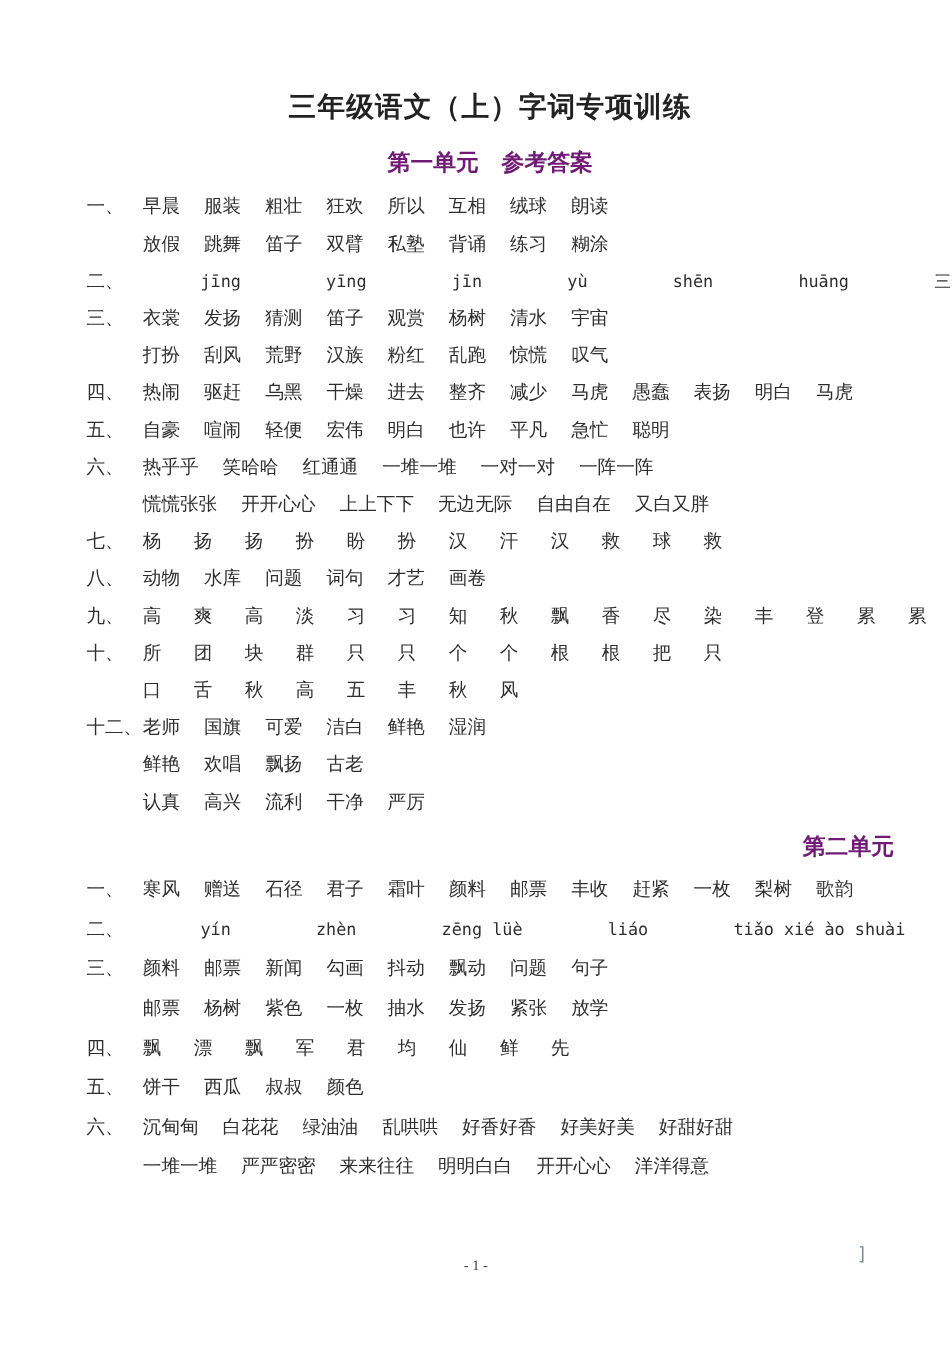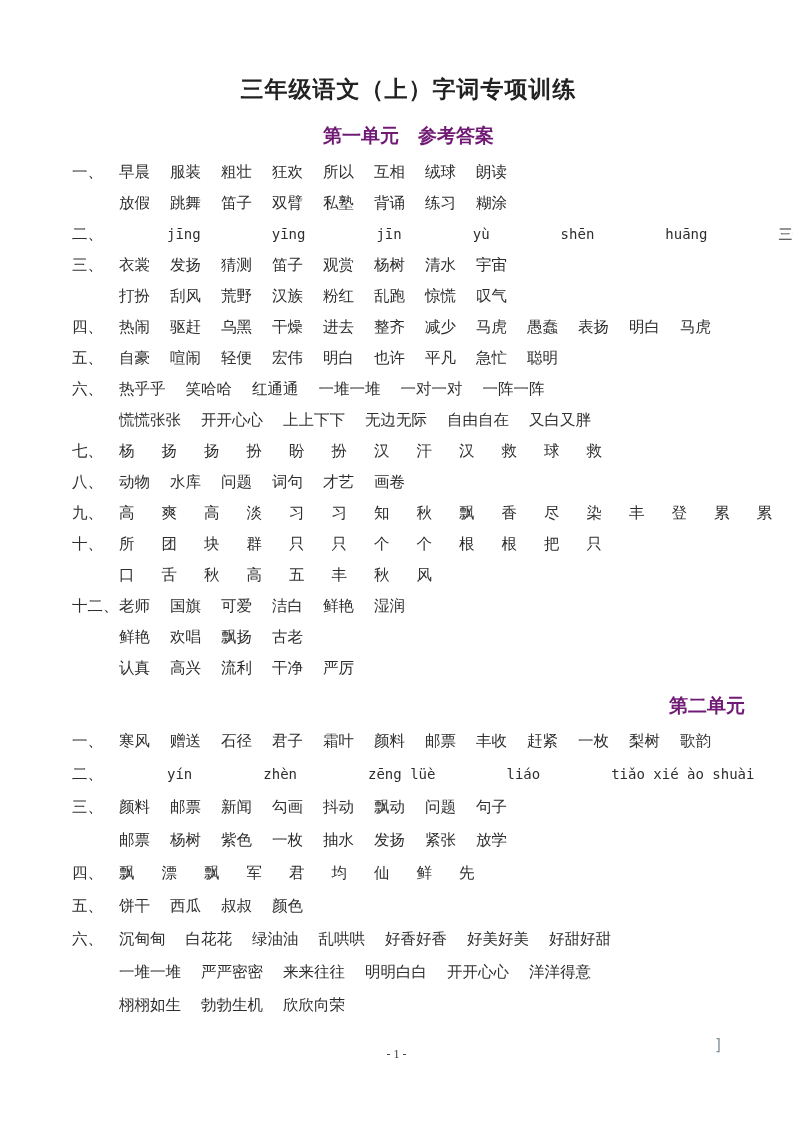--- a/index.html
+++ b/index.html
@@ -344,24 +344,19 @@
           <span class="word">好甜好甜</span>
         </div>
         <div class="line indent">
           <span class="word">一堆一堆</span>
           <span class="word">严严密密</span>
           <span class="word">来来往往</span>
           <span class="word">明明白白</span>
           <span class="word">开开心心</span>
           <span class="word">洋洋得意</span>
         </div>
-        <div class="line indent">
-          <span class="word">栩栩如生</span>
-          <span class="word">勃勃生机</span>
-          <span class="word">欣欣向荣</span>
-        </div>
       </div>
   </div>
 
   <div class="footer">- 1 -</div>
   <div class="side-mark">]</div>
 
 </div>
 
 </body></html>

